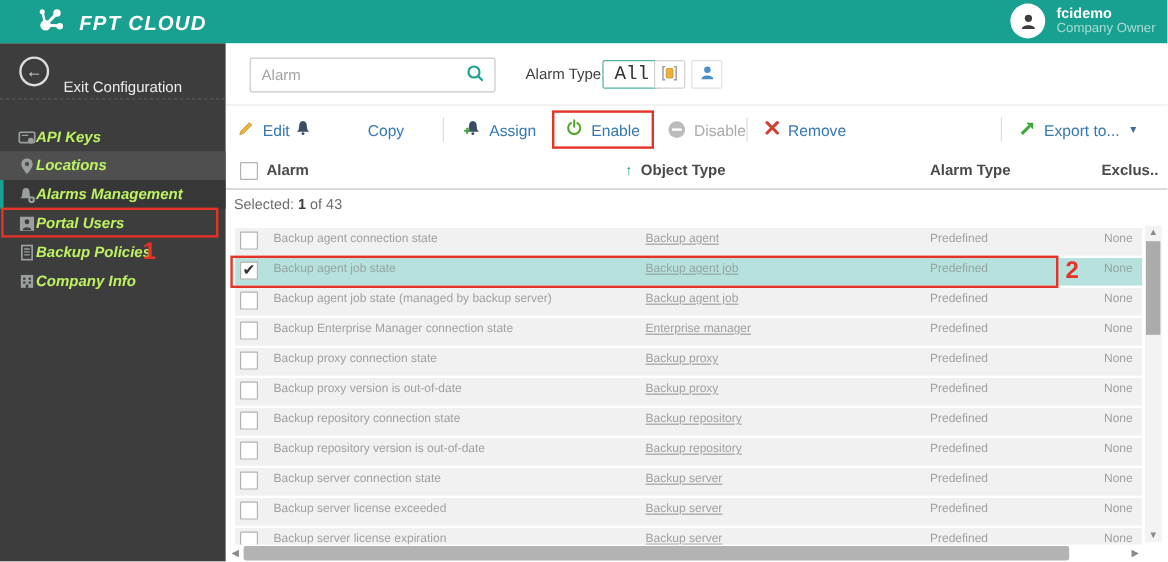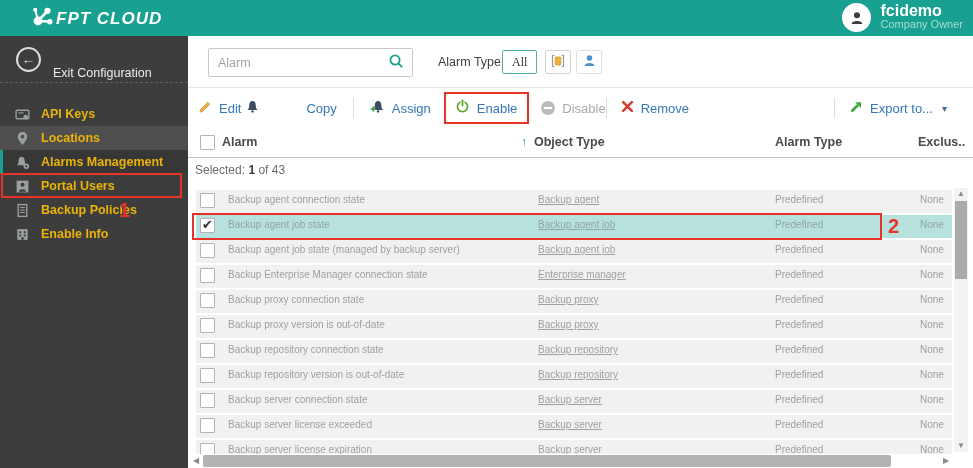--- a/index.html
+++ b/index.html
@@ -1,58 +1,58 @@
 <!DOCTYPE html>
 <html><head>
 <meta charset="utf-8">
 <style>
   * { margin:0; padding:0; box-sizing:border-box; }
   html,body { width:973px; height:468px; }
   body { position:relative; font-family:"Liberation Sans", sans-serif; background:#fff; overflow:hidden; }
 
   
   .topbar { position:absolute; left:0; top:0; width:973px; height:36px; background:#18a191; z-index:5; }
-  .logo { position:absolute; left:30px; top:4px; display:flex; align-items:center; }
+  .logo { position:absolute; left:30px; top:4px; display:flex; align-items:center; gap:10px; }
   .logo-text { color:#fff; font-size:17px; font-weight:bold; font-style:italic; letter-spacing:1px; }
   .userbox { position:absolute; right:10px; top:3px; display:flex; align-items:center; gap:9px; cursor:pointer; }
   .avatar { width:29px; height:29px; border-radius:50%; background:#fff; display:flex; align-items:center; justify-content:center; }
-  .user-name { color:#fff; font-size:16px; font-weight:bold; line-height:14px; }
+  .user-name { color:#fff; font-size:12px; font-weight:bold; line-height:14px; }
   .user-role { color:#a9dcd4; font-size:11px; line-height:13px; }
 
   
   .sidebar { position:absolute; left:0; top:36px; width:188px; height:432px; background:#3d3d3d; z-index:4; }
   .exit-row { height:47px; display:flex; align-items:center; gap:12px; padding-left:16px; border-bottom:1px dashed #5e5e5e; cursor:pointer; }
   .exit-circle { width:25px; height:25px; border:2px solid #dcdcdc; border-radius:50%; color:#dcdcdc; display:flex; align-items:center; justify-content:center; font-size:14px; line-height:1; }
   .exit-label { color:#ececec; font-size:12.5px;margin-top:28px; }
   .nav { margin-top:19px; }
-  .nav-item { height:24px; display:flex; align-items:center; gap:11px; padding-left:15px; color:#eab308; font-size:12.5px; font-weight:600; cursor:pointer; position:relative; }
+  .nav-item { height:24px; display:flex; align-items:center; padding-left:15px; color:#bef264; font-size:12.5px; font-weight:600; cursor:pointer; position:relative;font-style:italic; }
   .nav-item .nicon { width:15px; height:15px; flex:0 0 15px; }
   .nav-item.hovered { background:#4f4f4f; }
   .nav-item.active { background:#373737; box-shadow:inset 3px 0 0 #18a191; }
 
   
   .main { position:absolute; left:188px; top:36px; width:785px; height:432px; background:#fff;padding-left:16px; }
 
   .filter-row { position:absolute; left:0; top:0; width:785px; height:52px; border-bottom:1px solid #e9e9e9; background:#fff; }
   .search-box { position:absolute; left:20px; top:12px; width:205px; height:29px; border:1px solid #c9c9c9; border-radius:2px; display:flex; align-items:center; background:#fff; }
   .search-box input { border:none; outline:none; flex:1; min-width:0; padding:0 6px 0 9px; font-size:12.5px; color:#444; font-family:"Liberation Sans",sans-serif; }
   .search-box input::placeholder { color:#a3a3a3; }
   .search-btn { padding:0 8px 0 0; display:flex; align-items:center; cursor:pointer; background:none; border:none; }
   .atype-label { position:absolute; left:250px; top:19px; font-size:12.5px; color:#3f3f3f; }
-  .all-btn { position:absolute; left:314px; top:14px; height:24px; padding:0 9px; background:#fff; border:1px solid #51b2a5; border-radius:2px; font-size:12px; color:#333; font-family:Liberation Serif, serif; cursor:pointer; }
+  .all-btn { position:absolute; left:314px; top:14px; height:24px; padding:0 9px; background:#fff; border:1px solid #51b2a5; border-radius:2px; font-size:16px; color:#333; font-family:Liberation Mono, monospace; cursor:pointer; }
   .icon-btn { position:absolute; top:14px; width:26px; height:24px; background:#fff; border:1px solid #d2d2d2; border-radius:2px; display:flex; align-items:center; justify-content:center; cursor:pointer; }
   .btn-predef { left:357px; }
   .btn-internal { left:388px; border-color:#e0e0e0; }
 
   .toolbar { position:absolute; left:0; top:52px; width:785px; height:40px; display:flex; align-items:center; padding:0 26px 0 8px; }
   .tbtn { display:flex; align-items:center; gap:7px; font-size:13px; color:#3577b5; cursor:pointer; white-space:nowrap; }
   .tbtn.disabled { color:#ababab; cursor:default; }
   .tsep { width:1px; height:20px; background:#ddd; }
   .m-edit { margin-left:2px; margin-right:4px; }
-  .m-copy { margin-right:16px;gap:46px; }
+  .m-copy { margin-right:32px;gap:46px; }
   .sep1 { margin-right:16px; }
   .m-assign { margin-right:13px; }
   .enable-box { border:2px solid #e53327; padding:5px 10px 5px 9px; position:relative; margin-right:12px; }
   .m-disable { }
   .sep2 { margin-right:14px; }
   .spacer { flex:1; }
   .sep3 { margin-right:14px; }
   .chev { color:#3f6e9e; font-size:10px; margin-left:2px; }
   .dis-icon { width:14px; height:14px; border-radius:50%; background:#bcbcbc; position:relative; }
   .dis-icon::after { content:""; position:absolute; left:3px; top:6px; width:8px; height:2px; background:#fff; }
@@ -186,21 +186,21 @@
       <span class="nicon">
         <svg width="15" height="15" viewBox="0 0 14 14">
             <rect x="2.2" y="2" width="9.6" height="10" fill="#9aa0a0"></rect>
             <rect x="4" y="4" width="1.8" height="1.8" fill="#3d3d3d"></rect>
             <rect x="8.2" y="4" width="1.8" height="1.8" fill="#3d3d3d"></rect>
             <rect x="4" y="7" width="1.8" height="1.8" fill="#3d3d3d"></rect>
             <rect x="8.2" y="7" width="1.8" height="1.8" fill="#3d3d3d"></rect>
             <rect x="6" y="9.5" width="2" height="2.5" fill="#3d3d3d"></rect>
           </svg>
       </span>
-      <span>Enable Info</span>
+      <span>Company Info</span>
     </div>
   </div>
   <div class="ann-box ann1-box"></div>
   <div class="ann-num ann1-num">1</div>
 </div>
 
 <div class="main">
 
   <div class="filter-row">
     <div class="search-box">

